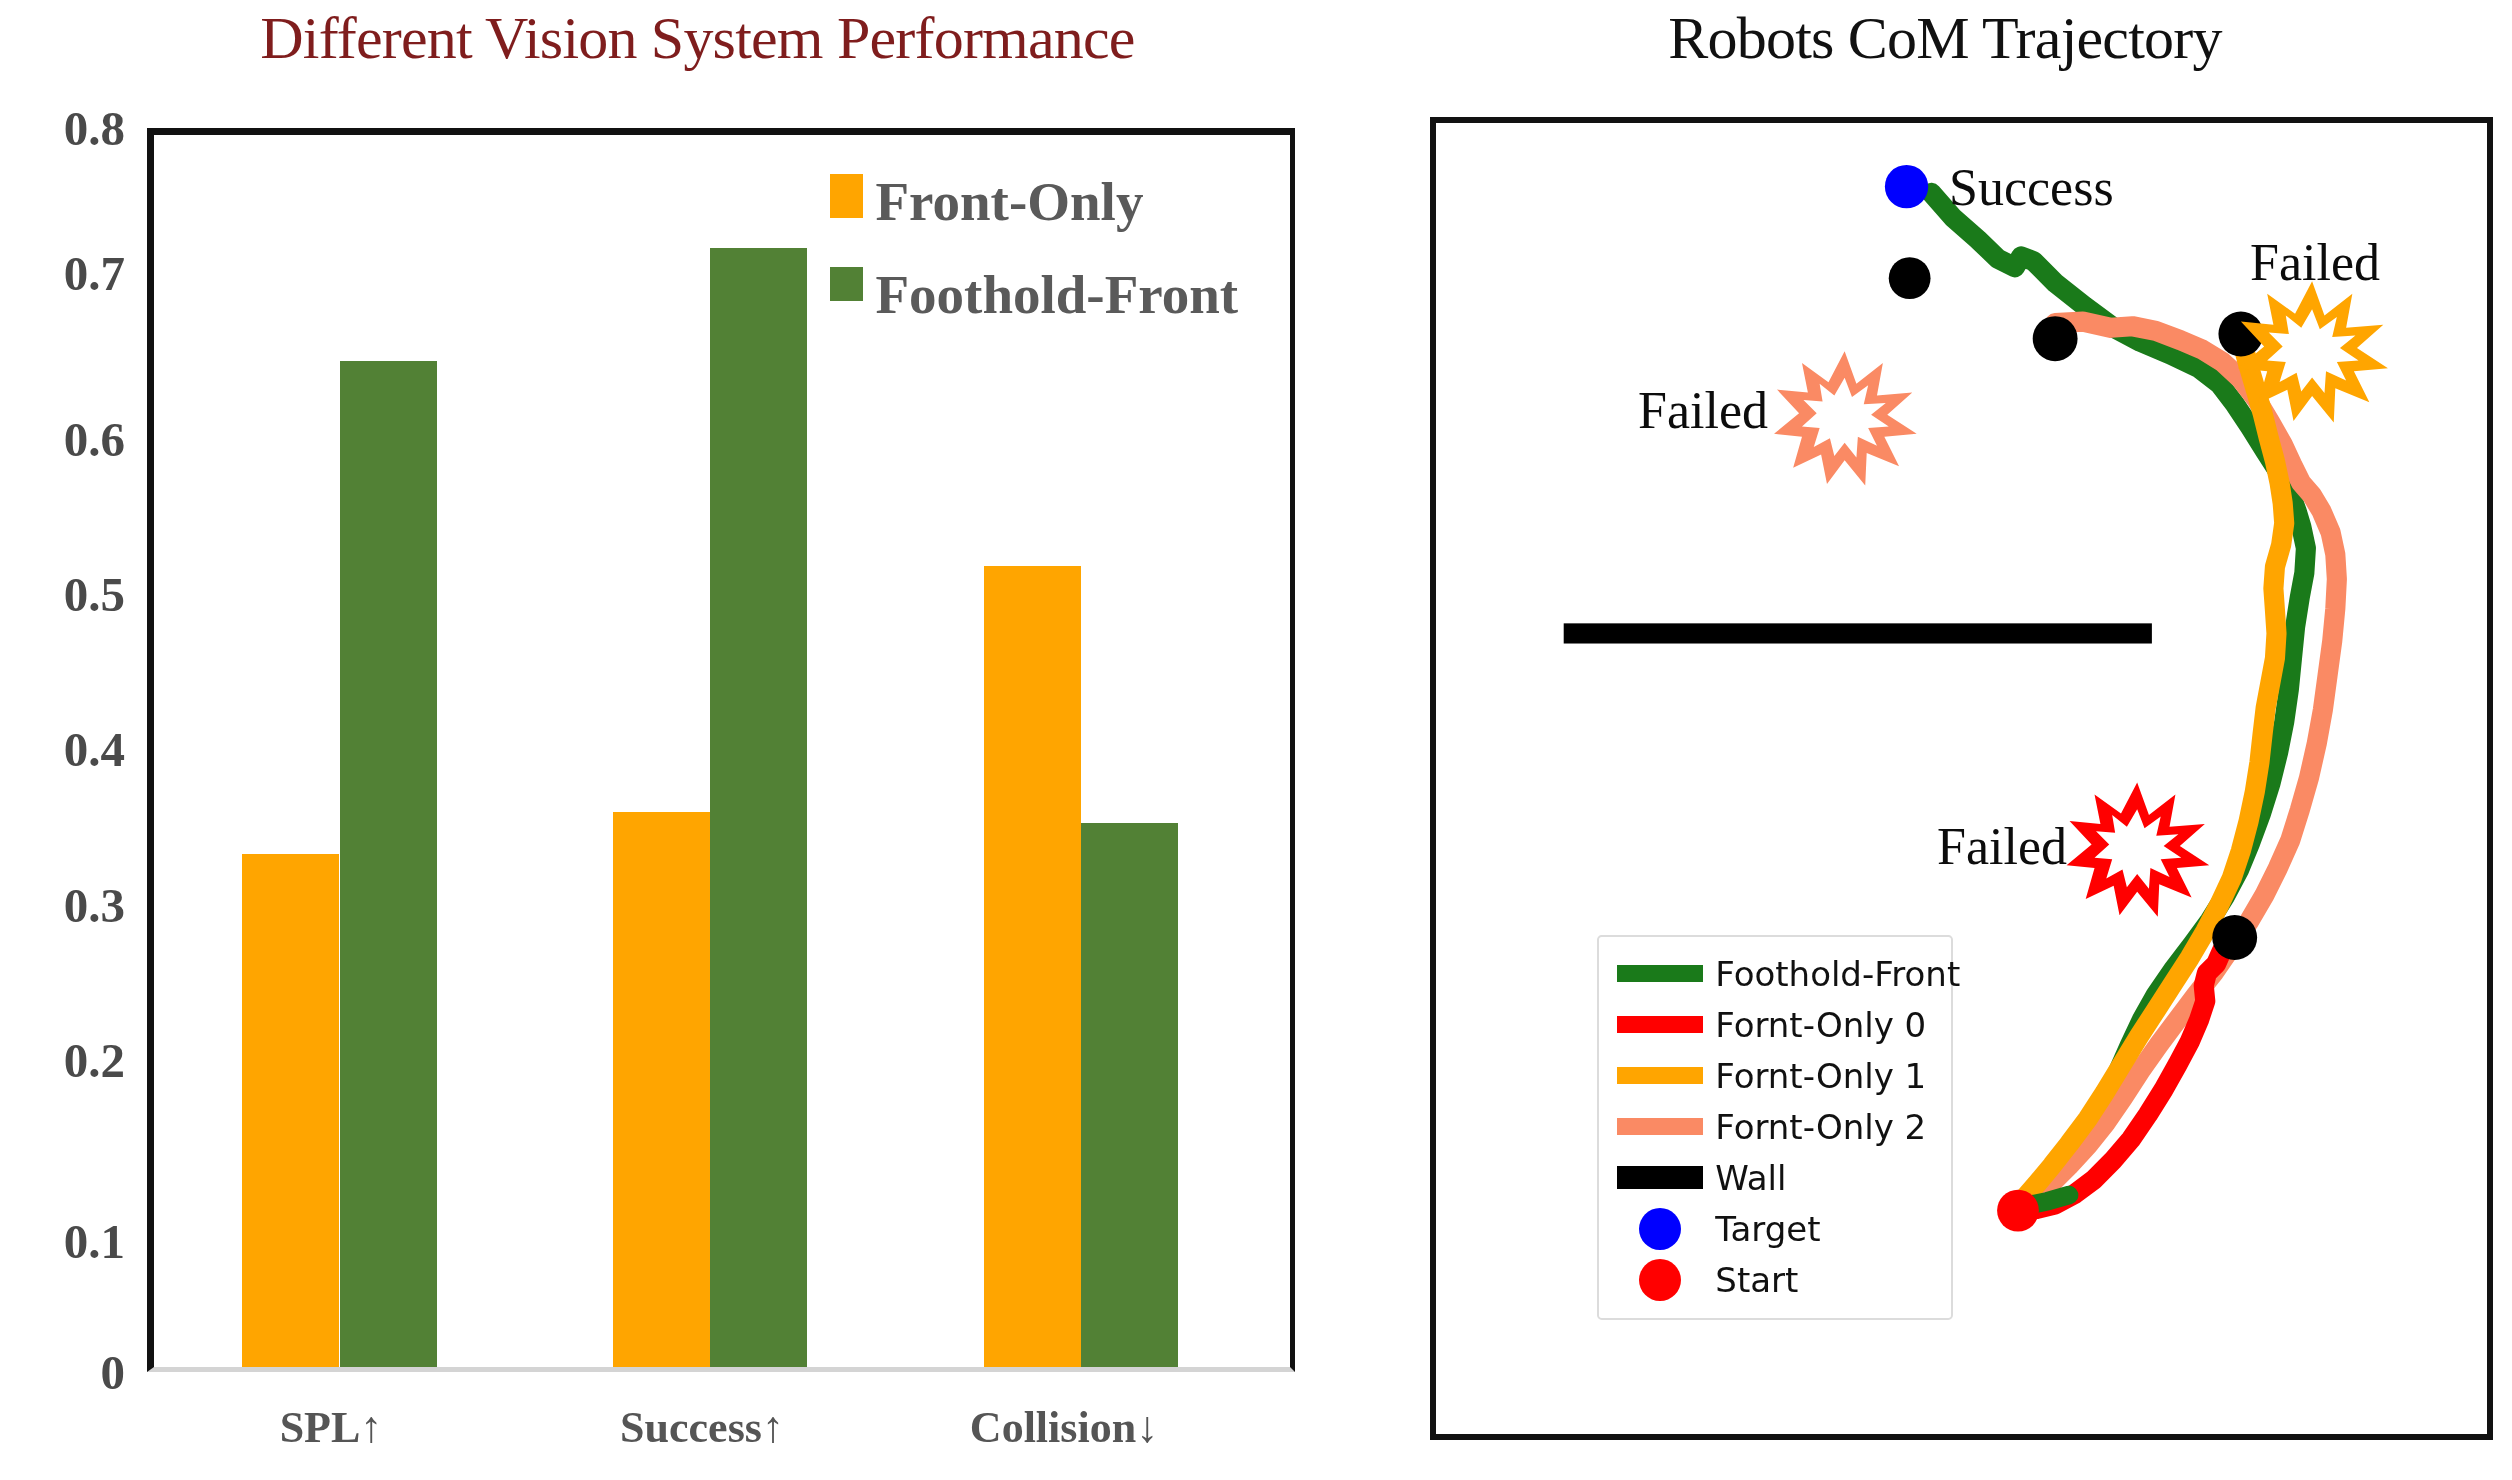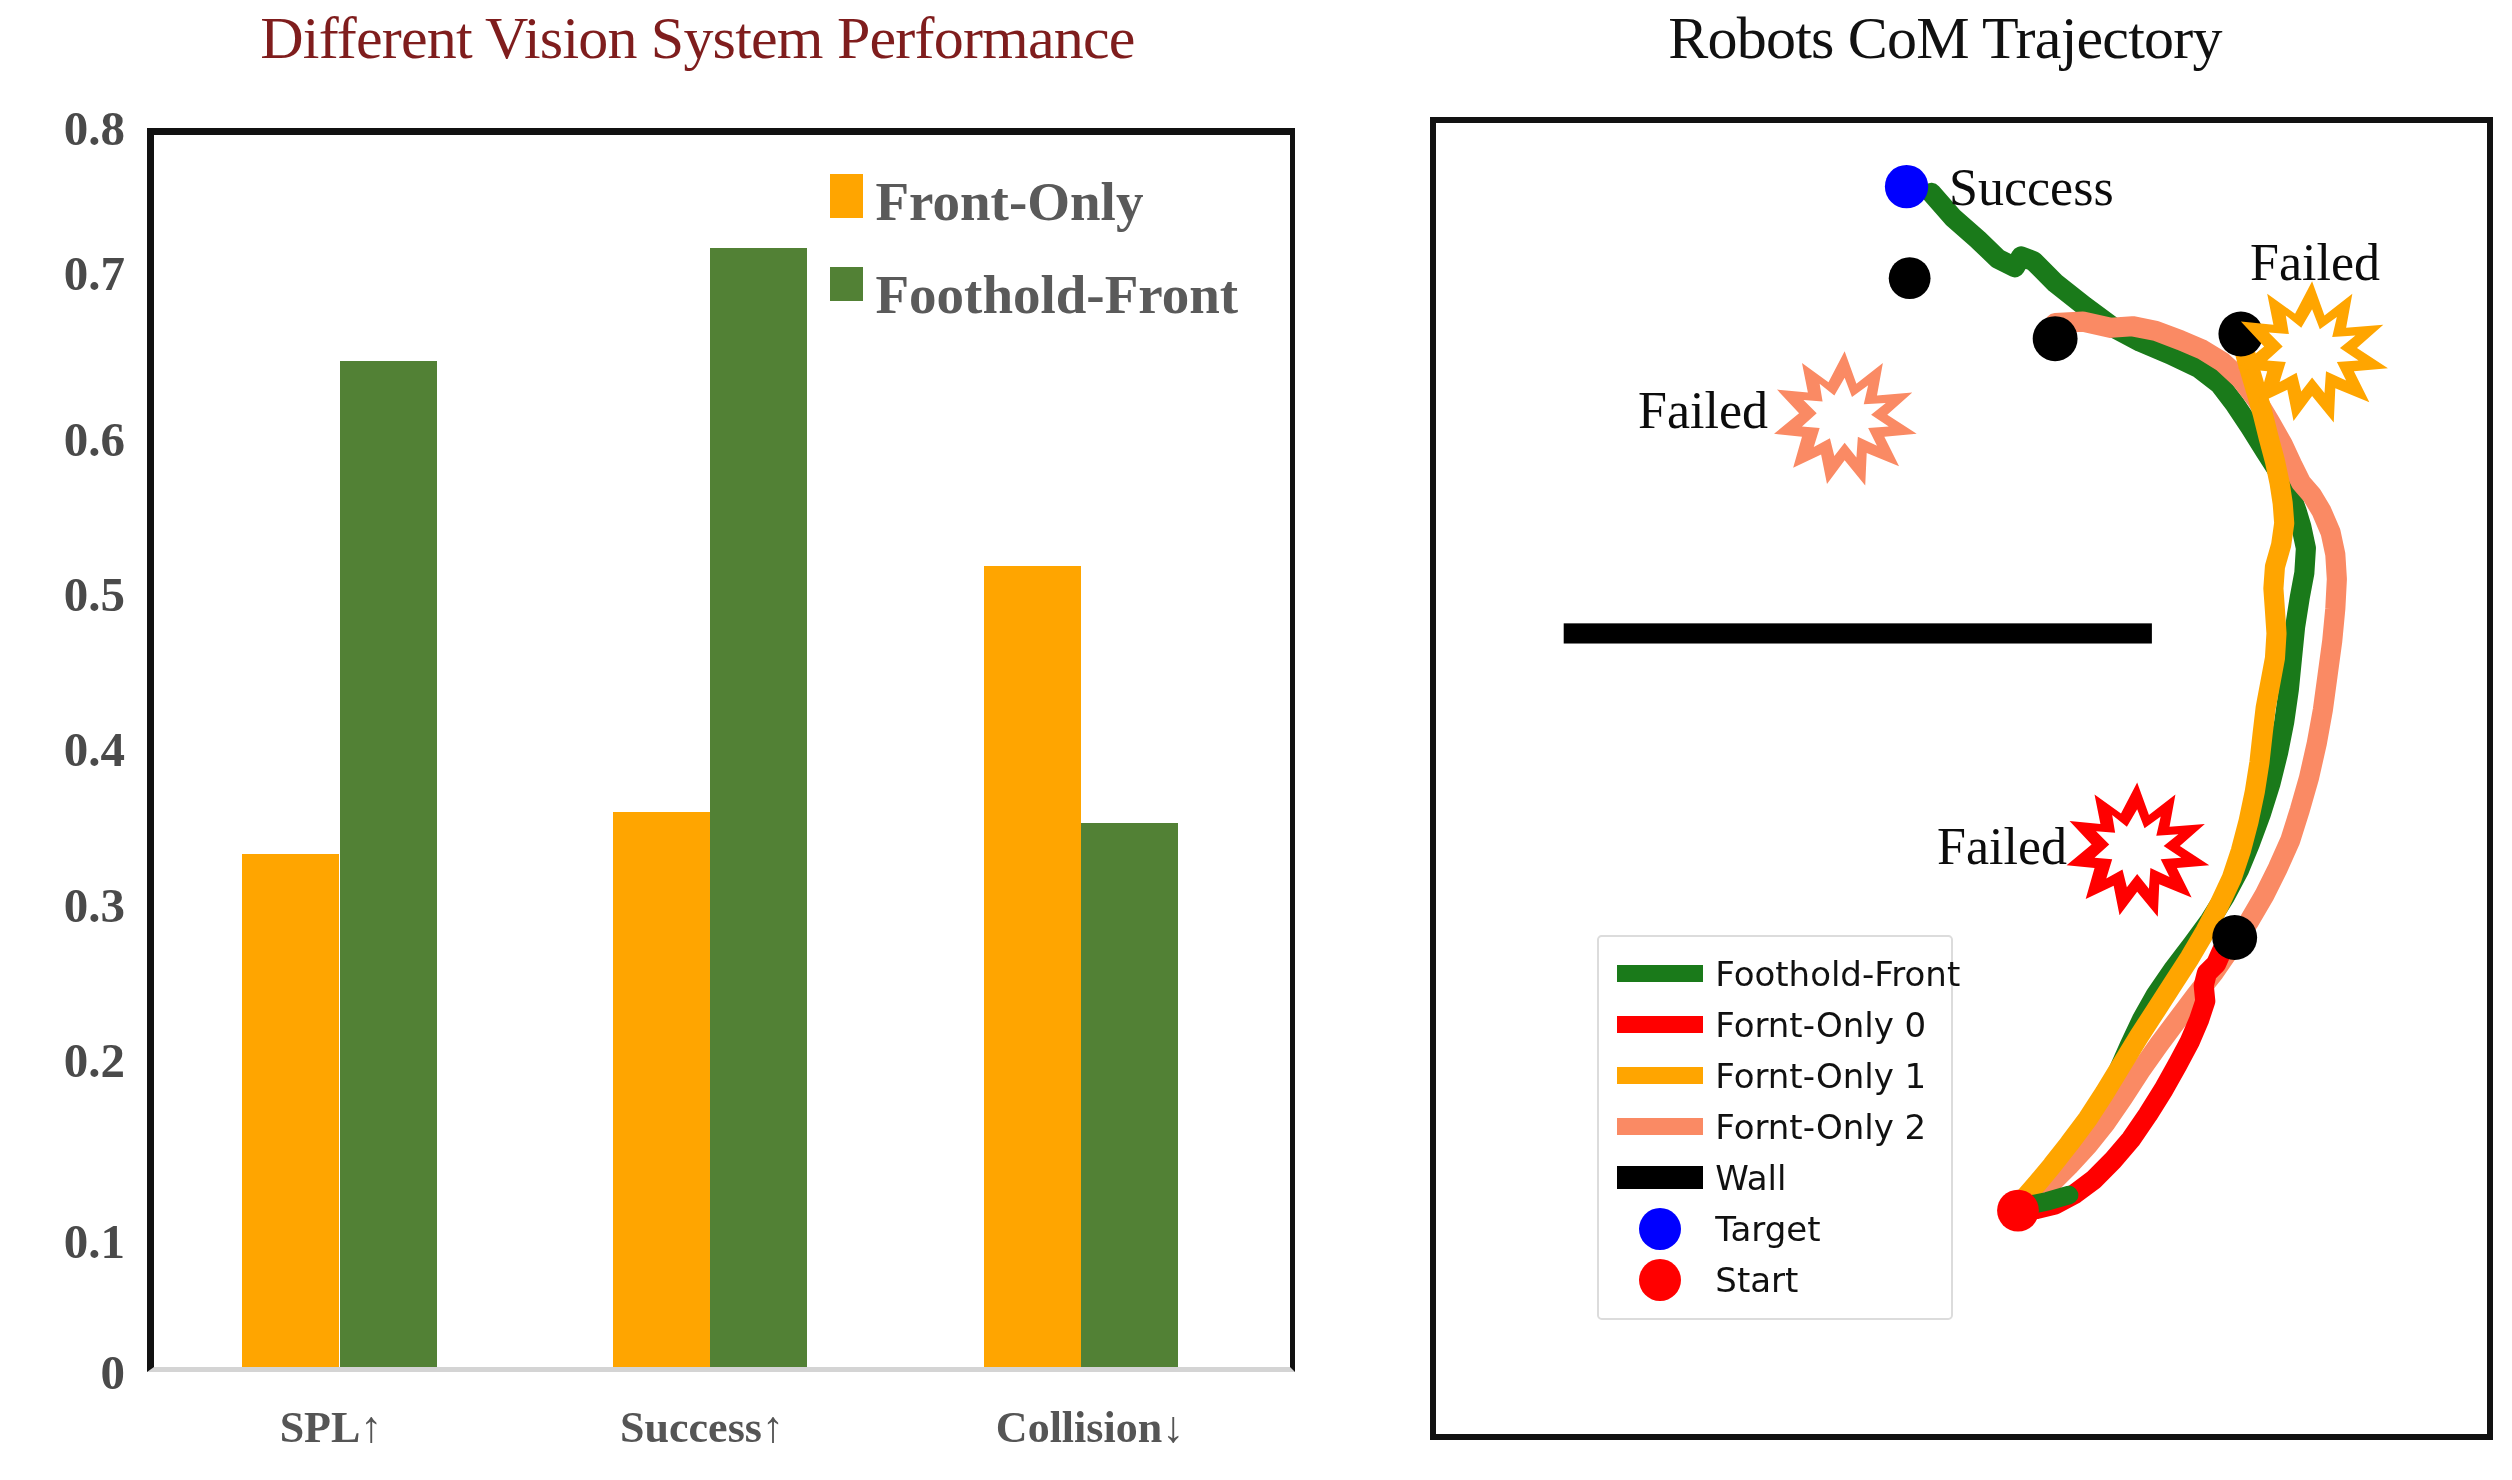--- a/index.html
+++ b/index.html
@@ -84,21 +84,21 @@
 
     <div class="bar orange" style="left:459px;width:97px;height:555px;"></div>
     <div class="bar green" style="left:556px;width:97px;height:1119px;"></div>
 
     <div class="bar orange" style="left:830px;width:97px;height:801px;"></div>
     <div class="bar green" style="left:927px;width:97px;height:544px;"></div>
   </div>
 
   <div class="xtick" style="left:331px;">SPL↑</div>
   <div class="xtick" style="left:702px;">Success↑</div>
-  <div class="xtick" style="left:1090px;text-align:center;">Collision↓</div>
+  <div class="xtick" style="left:1064px;text-align:center;">Collision↓</div>
 
   <div id="bar-legend">
     <div class="blegend-row">
       <span class="bswatch orange"></span>
       <span class="blegend-label">Front-Only</span>
     </div>
     <div class="blegend-row">
       <span class="bswatch green"></span>
       <span class="blegend-label">Foothold-Front</span>
     </div>

